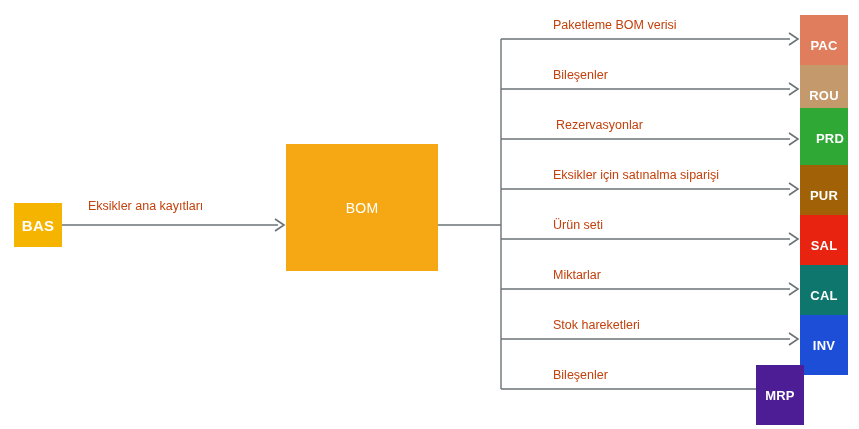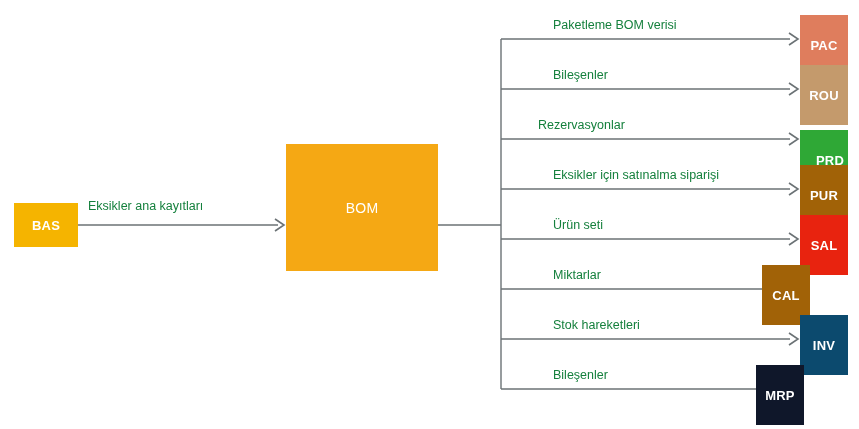--- a/index.html
+++ b/index.html
@@ -34,35 +34,35 @@
     box-sizing: border-box;
   }
   .node.small {
     width: 48px;
     height: 60px;
     font-size: 13px;
   }
   .node.src {
     left: 14px;
     top: 203px;
-    width: 64px;
+    width: 48px;
     height: 44px;
-    font-size: 13px;
+    font-size: 15px;
   }
   .node.hub {
     left: 286px;
     top: 144px;
     width: 152px;
     height: 127px;
     font-size: 14px;
     font-weight: normal;
   }
   .edge-label {
     position: absolute;
-    color: #15803d;
+    color: #c2410c;
     font-size: 12.5px;
     white-space: nowrap;
     line-height: 1;
   }
   .edge-label.main {
     left: 88px;
     top: 200px;
   }
 </style>
 </head>
@@ -105,43 +105,43 @@
 
   <div class="edge-label main">Eksikler ana kayıtları</div>
 
   <div id="branch-nodes">
       <div class="node small" style="left: 800px; top: 15px; background: rgb(223, 125, 93);">
         <span>PAC</span>
       </div>
       <div class="node small" style="left: 800px; top: 65px; background: rgb(196, 154, 108);">
         <span>ROU</span>
       </div>
-      <div class="node small" style="left: 800px; top: 130px; background: rgb(47, 168, 54); padding-left: 12px;">
+      <div class="node small" style="left: 800px; top: 108px; background: rgb(47, 168, 54); padding-left: 12px;">
         <span>PRD</span>
       </div>
       <div class="node small" style="left: 800px; top: 165px; background: #a16207;">
         <span>PUR</span>
       </div>
       <div class="node small" style="left: 800px; top: 215px; background: rgb(232, 35, 15);">
         <span>SAL</span>
       </div>
-      <div class="node small" style="left: 762px; top: 265px; background: #a16207;">
+      <div class="node small" style="left: 800px; top: 265px; background: #0f766e;">
         <span>CAL</span>
       </div>
-      <div class="node small" style="left: 800px; top: 315px; background: #0c4a6e;">
+      <div class="node small" style="left: 800px; top: 315px; background: #1d4ed8;">
         <span>INV</span>
       </div>
-      <div class="node small" style="left: 756px; top: 365px; background: #0f172a;">
+      <div class="node small" style="left: 756px; top: 365px; background: #4c1d95;">
         <span>MRP</span>
       </div>
     </div>
   <div id="branch-labels">
       <div class="edge-label" style="left: 553px; top: 19px;">Paketleme BOM verisi</div>
       <div class="edge-label" style="left: 553px; top: 69px;">Bileşenler</div>
-      <div class="edge-label" style="left: 538px; top: 119px;">Rezervasyonlar</div>
+      <div class="edge-label" style="left: 556px; top: 119px;">Rezervasyonlar</div>
       <div class="edge-label" style="left: 553px; top: 169px;">Eksikler için satınalma siparişi</div>
       <div class="edge-label" style="left: 553px; top: 219px; text-align: right;">Ürün seti</div>
       <div class="edge-label" style="left: 553px; top: 269px;">Miktarlar</div>
       <div class="edge-label" style="left: 553px; top: 319px;">Stok hareketleri</div>
       <div class="edge-label" style="left: 553px; top: 369px;">Bileşenler</div>
     </div>
 
 </div>
 
 </body></html>

